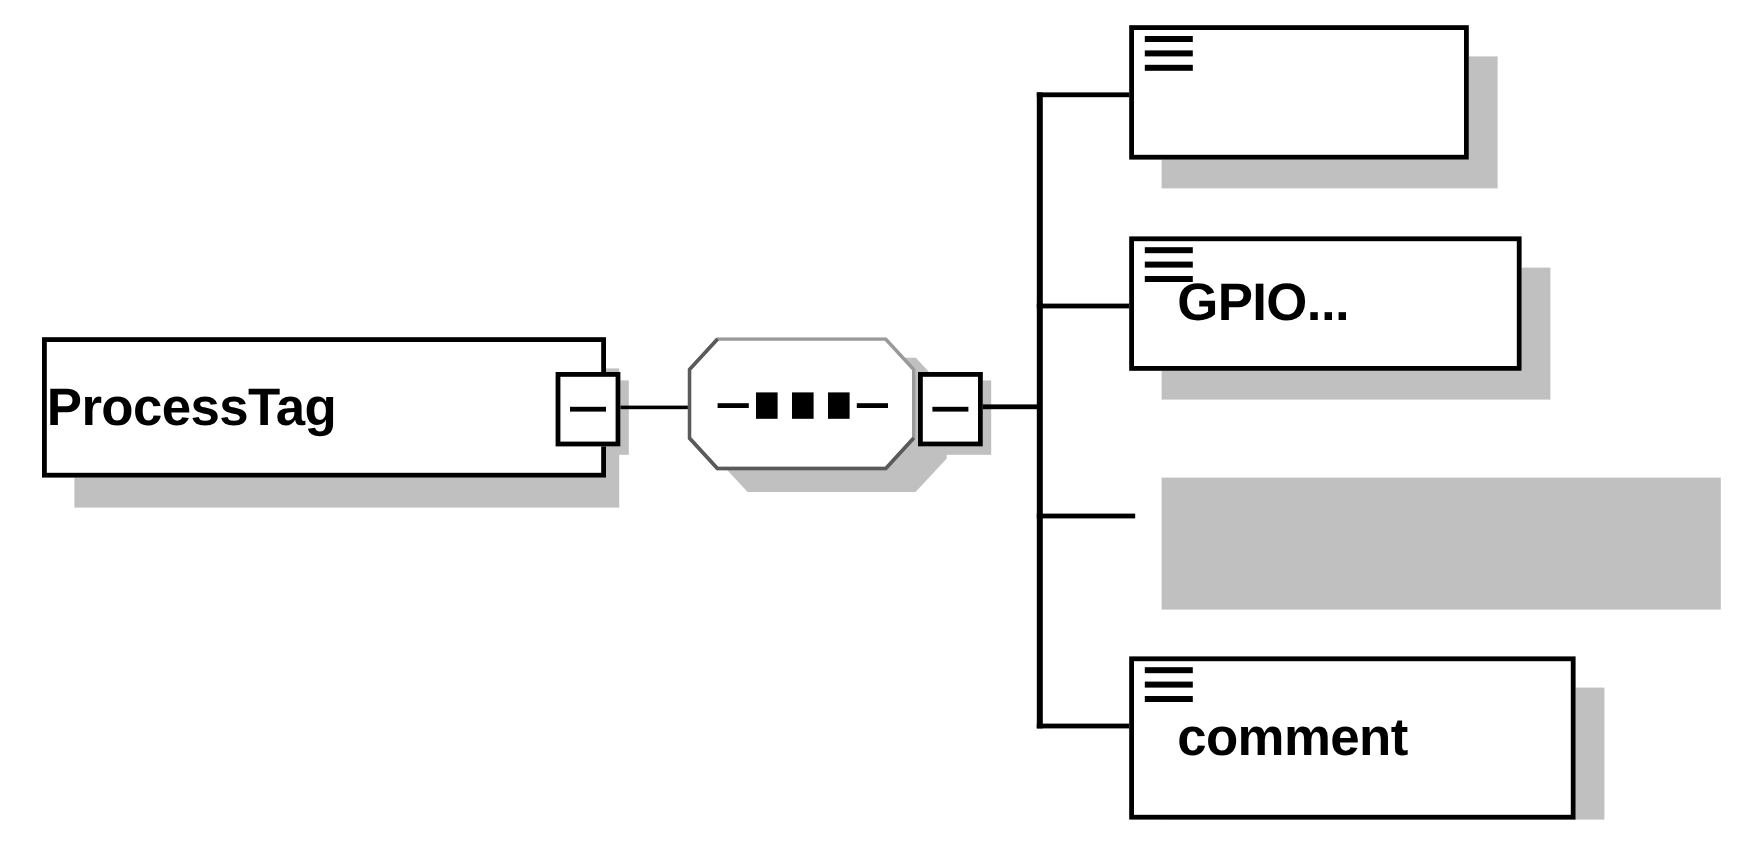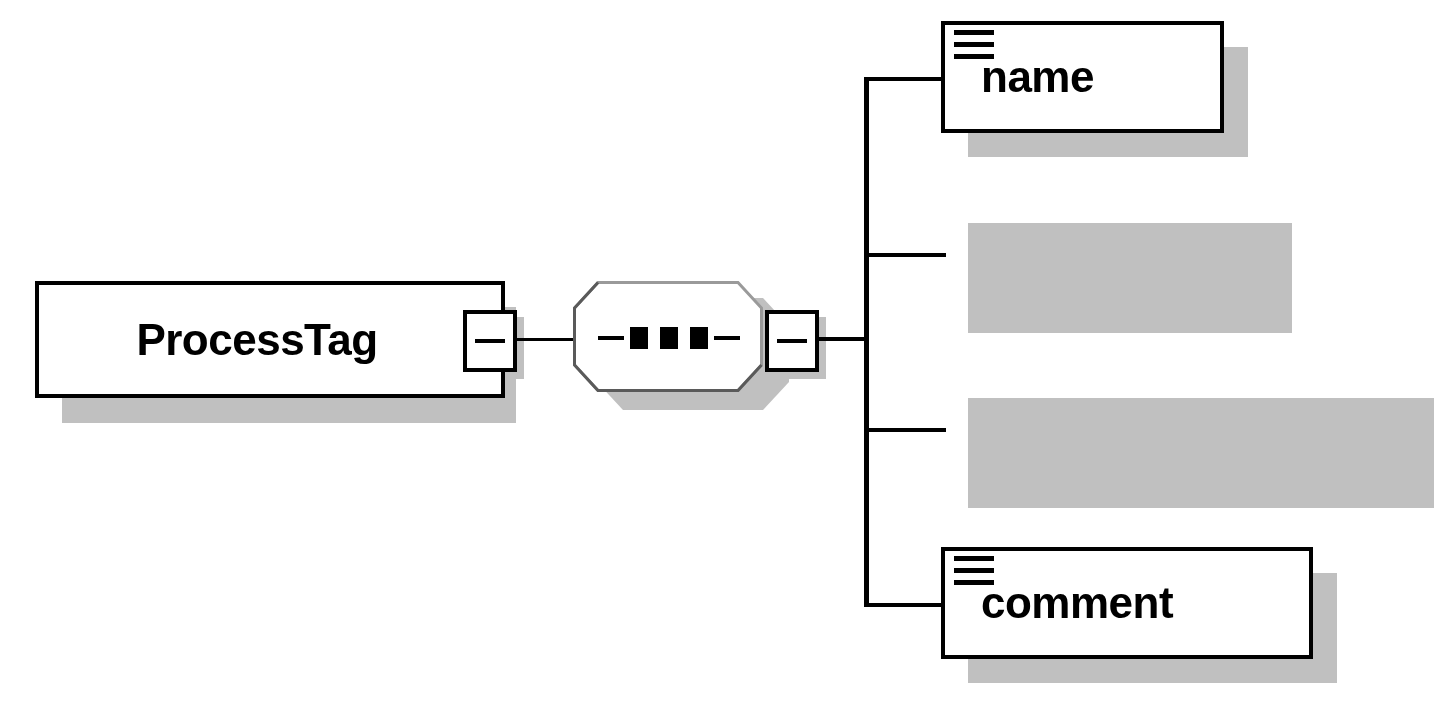--- a/index.html
+++ b/index.html
@@ -28,21 +28,20 @@
     border: 4px solid #000000;
     box-sizing: border-box;
     z-index: 3;
   }
   .node-label {
     position: absolute;
     left: 0;
     right: 0;
     top: 50%;
     transform: translateY(-50%);
-    text-align: center;
     font-weight: bold;
     color: #000000;
     white-space: nowrap;
     letter-spacing: -0.5px;
   }
 
   
   .root-box .node-label {
     font-size: 44px;
     padding-right: 26px;
@@ -188,39 +187,46 @@
   <div class="line-h" style="left:864px; top:77px; width:82px;"></div>
 
   <div class="shadow" style="left:968px; top:47px; width:280px; height:110px;"></div>
 
   <div class="node-box child-box" style="left:941px; top:21px; width:283px; height:112px;">
     <span class="lines-icon">
       <i></i>
         <i></i>
         <i></i>
     </span>
-    <span class="node-label">name</span>
   </div>
 
   <div class="line-h" style="left:864px; top:253px; width:82px;"></div>
 
   <div class="shadow" style="left:968px; top:223px; width:324px; height:110px;"></div>
 
-
-  <div class="line-h" style="left:864px; top:428px; width:82px;"></div>
-
-  <div class="shadow" style="left:968px; top:398px; width:466px; height:110px;"></div>
-
-
-  <div class="line-h" style="left:864px; top:603px; width:82px;"></div>
-
-  <div class="shadow" style="left:968px; top:573px; width:369px; height:110px;"></div>
-
-  <div class="node-box child-box" style="left:941px; top:547px; width:372px; height:112px;">
+  <div class="node-box child-box" style="left:941px; top:197px; width:327px; height:112px;">
     <span class="lines-icon">
       <i></i>
         <i></i>
         <i></i>
     </span>
+    <span class="node-label">GPIO...</span>
+  </div>
+
+  <div class="line-h" style="left:864px; top:428px; width:82px;"></div>
+
+  <div class="shadow" style="left:968px; top:398px; width:466px; height:110px;"></div>
+
+
+  <div class="line-h" style="left:864px; top:603px; width:82px;"></div>
+
+  <div class="shadow" style="left:968px; top:573px; width:369px; height:110px;"></div>
+
+  <div class="node-box child-box" style="left:941px; top:547px; width:372px; height:136px;">
+    <span class="lines-icon">
+      <i></i>
+        <i></i>
+        <i></i>
+    </span>
     <span class="node-label">comment</span>
   </div>
 
 </div>
 
 </body></html>

